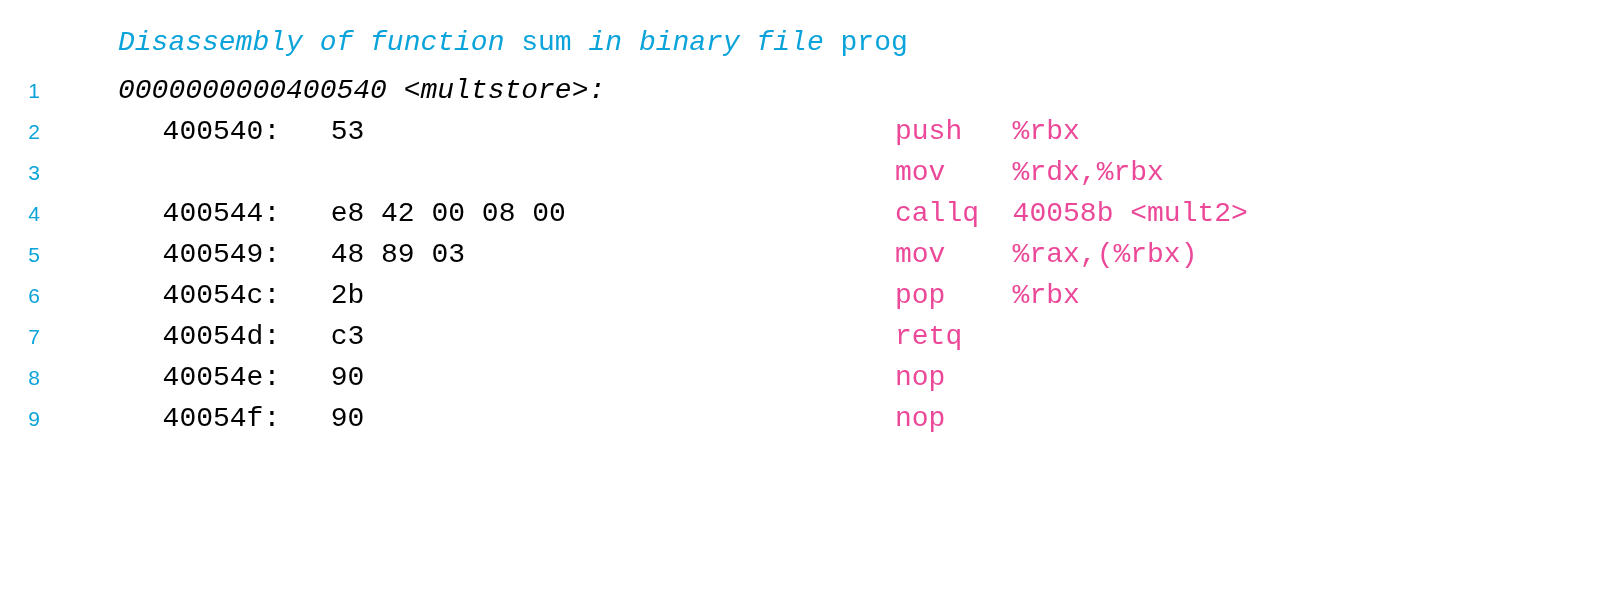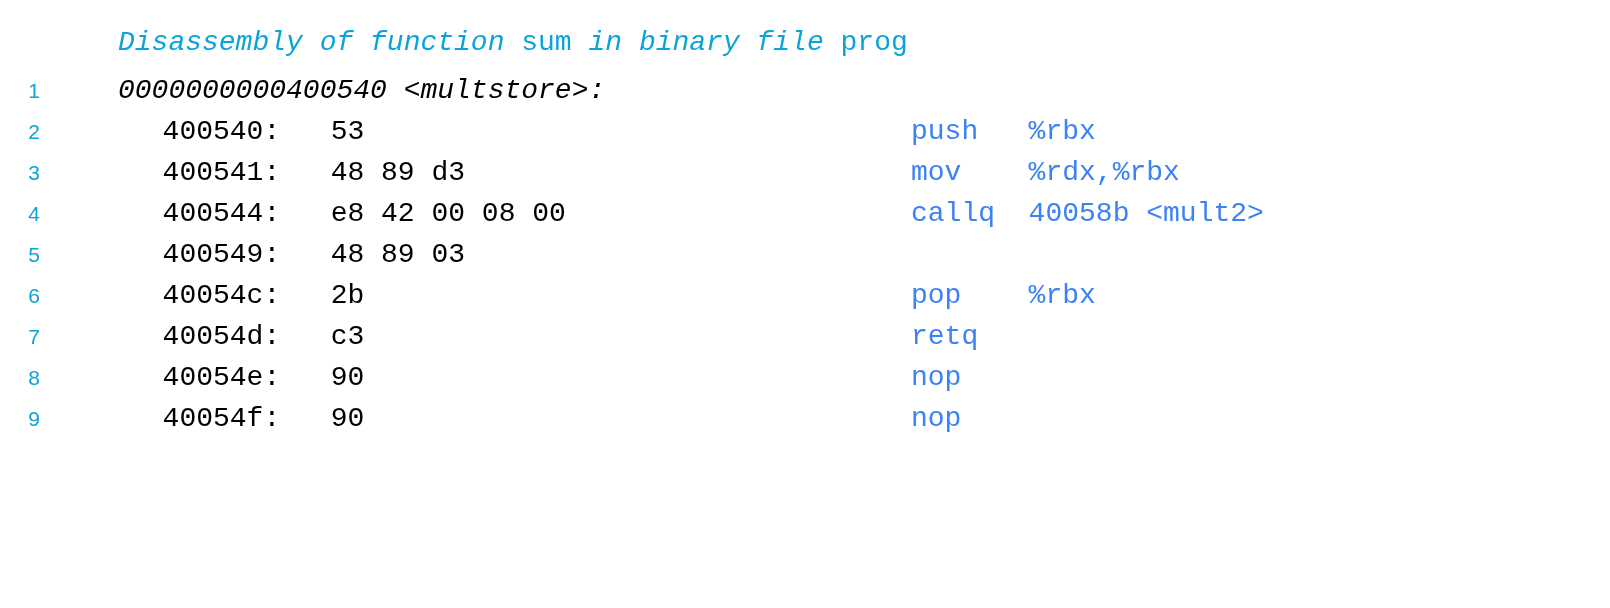--- a/index.html
+++ b/index.html
@@ -90,23 +90,22 @@
     line-height: 41px;
     color: #000000;
     white-space: pre;
   }
   .col-instr {
     position: absolute;
     left: 777px;
     top: 0;
     font-size: 28px;
     line-height: 41px;
-    color: #3b82f6;
+    color: #ec4899;
     white-space: pre;
-    margin-left: 16px;
   }
   
   .col-label {
     position: absolute;
     left: 0;
     top: 0;
     font-size: 28px;
     line-height: 41px;
     color: #000000;
     white-space: pre;
@@ -119,22 +118,22 @@
 <div id="listing">
 
   <div class="caption-row">
     <div class="caption-gutter"></div>
     <div class="caption-text"><span class="italic">Disassembly of function </span><span class="roman">sum</span><span class="italic"> in binary file </span><span class="roman">prog</span></div>
   </div>
 
   <div class="code-rows">
       <div class="code-row"><div class="lineno">1</div><div class="code-main"><span class="col-label">0000000000400540 &lt;multstore&gt;:</span></div></div>
       <div class="code-row"><div class="lineno">2</div><div class="code-main"><span class="col-addr">  400540:   53</span><span class="col-instr">push   %rbx</span></div></div>
-      <div class="code-row"><div class="lineno">3</div><div class="code-main"><span class="col-addr">  400541:   48 89 d3</span><span class="col-instr">mov    %rdx,%rbx</span></div></div>
+      <div class="code-row"><div class="lineno">3</div><div class="code-main"><span class="col-instr">mov    %rdx,%rbx</span></div></div>
       <div class="code-row"><div class="lineno">4</div><div class="code-main"><span class="col-addr">  400544:   e8 42 00 08 00</span><span class="col-instr">callq  40058b &lt;mult2&gt;</span></div></div>
-      <div class="code-row"><div class="lineno">5</div><div class="code-main"><span class="col-addr">  400549:   48 89 03</span></div></div>
+      <div class="code-row"><div class="lineno">5</div><div class="code-main"><span class="col-addr">  400549:   48 89 03</span><span class="col-instr">mov    %rax,(%rbx)</span></div></div>
       <div class="code-row"><div class="lineno">6</div><div class="code-main"><span class="col-addr">  40054c:   2b</span><span class="col-instr">pop    %rbx</span></div></div>
       <div class="code-row"><div class="lineno">7</div><div class="code-main"><span class="col-addr">  40054d:   c3</span><span class="col-instr">retq</span></div></div>
       <div class="code-row"><div class="lineno">8</div><div class="code-main"><span class="col-addr">  40054e:   90</span><span class="col-instr">nop</span></div></div>
       <div class="code-row"><div class="lineno">9</div><div class="code-main"><span class="col-addr">  40054f:   90</span><span class="col-instr">nop</span></div></div>
     </div>
 
 </div>
 
 </body></html>

